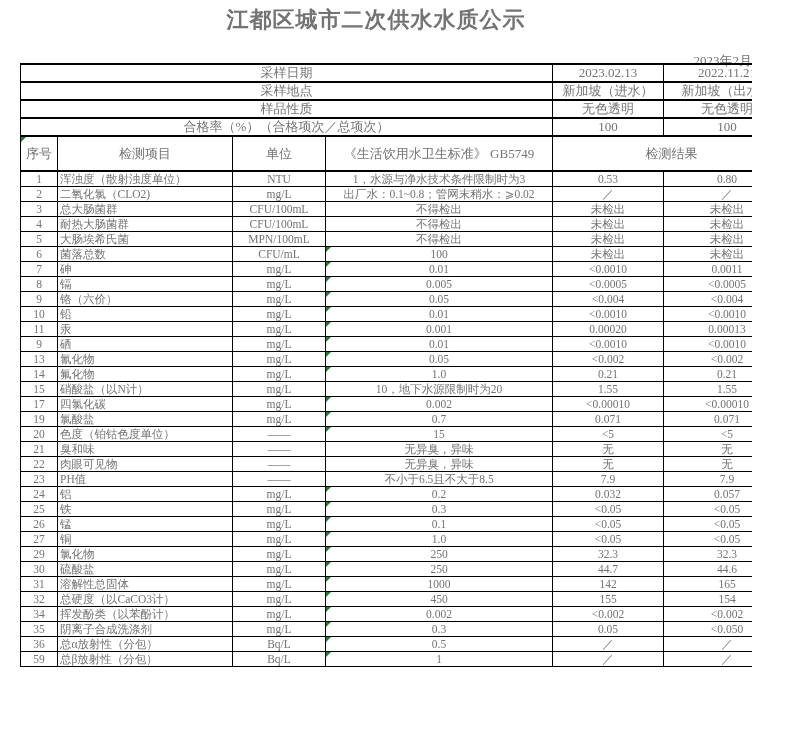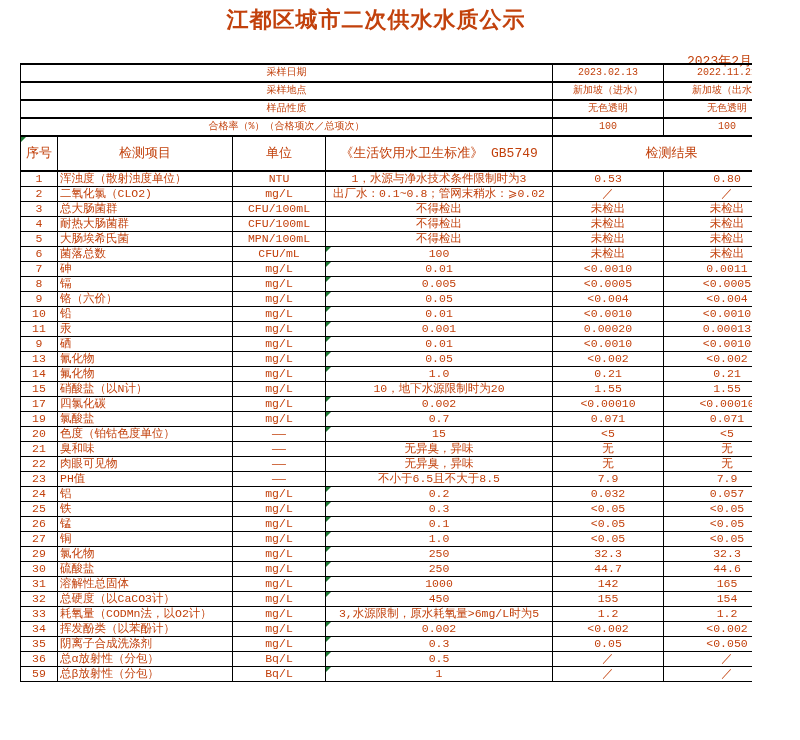--- a/index.html
+++ b/index.html
@@ -1,26 +1,26 @@
 <!DOCTYPE html>
 <html style="--marker: #1e7b34;"><head>
 <meta charset="utf-8">
 <style>
   html,body{margin:0;padding:0;background:#ffffff;}
-  .page{position:relative;width:752px;height:740px;background:#ffffff;color:#c2410c;
-        font-family:Liberation Mono, monospace;overflow:hidden;}
+  .page{position:relative;width:752px;height:740px;background:#ffffff;color:#737373;
+        font-family:Liberation Serif, serif;overflow:hidden;}
   .title{position:absolute;top:5px;left:0;width:100%;text-align:center;
          font-size:22px;font-weight:bold;letter-spacing:1px;}
   .subtitle{position:absolute;top:44px;left:0;width:100%;text-align:right;font-size:13px;margin-top:8px;}
   table.main{position:absolute;left:20px;top:63px;width:770px;border-collapse:collapse;
              table-layout:fixed;}
   table.main td{border:1px solid #000;padding:0 2px;overflow:hidden;white-space:nowrap;
                 font-size:12px;line-height:1.05;}
   
-  tr.info td{height:16px;font-size:10px;border-top-width:2px;border-bottom-width:2px;margin-top:25px;}
+  tr.info td{height:16px;font-size:13px;border-top-width:2px;border-bottom-width:2px;margin-top:25px;}
   tr.info td.lbl{text-align:center;}
   tr.info td.val{text-align:center;}
   
   tr.colhead td{height:33px;font-size:13px;text-align:center;border-bottom-width:2px;}
   
   tr.data td{height:14px;font-size:11.5px;}
   td.c{text-align:center;}
   td.l{text-align:left;padding-left:3px;}
   td.flag{position:relative;}
   td.flag::before{content:"";position:absolute;left:0;top:0;width:0;height:0;
@@ -299,28 +299,20 @@
         </tr>
         <tr class="data">
           <td class="c">32</td>
           <td class="l">总硬度（以CaCO3计）</td>
           <td class="c">mg/L</td>
           <td class="c flag">450</td>
           <td class="c">155</td>
           <td class="c">154</td>
         </tr>
         <tr class="data">
-          <td class="c">33</td>
-          <td class="l">耗氧量（CODMn法，以O2计）</td>
-          <td class="c">mg/L</td>
-          <td class="c">3,水源限制，原水耗氧量&gt;6mg/L时为5</td>
-          <td class="c">1.2</td>
-          <td class="c">1.2</td>
-        </tr>
-        <tr class="data">
           <td class="c">34</td>
           <td class="l">挥发酚类（以苯酚计）</td>
           <td class="c">mg/L</td>
           <td class="c flag">0.002</td>
           <td class="c">&lt;0.002</td>
           <td class="c">&lt;0.002</td>
         </tr>
         <tr class="data">
           <td class="c">35</td>
           <td class="l">阴离子合成洗涤剂</td>

